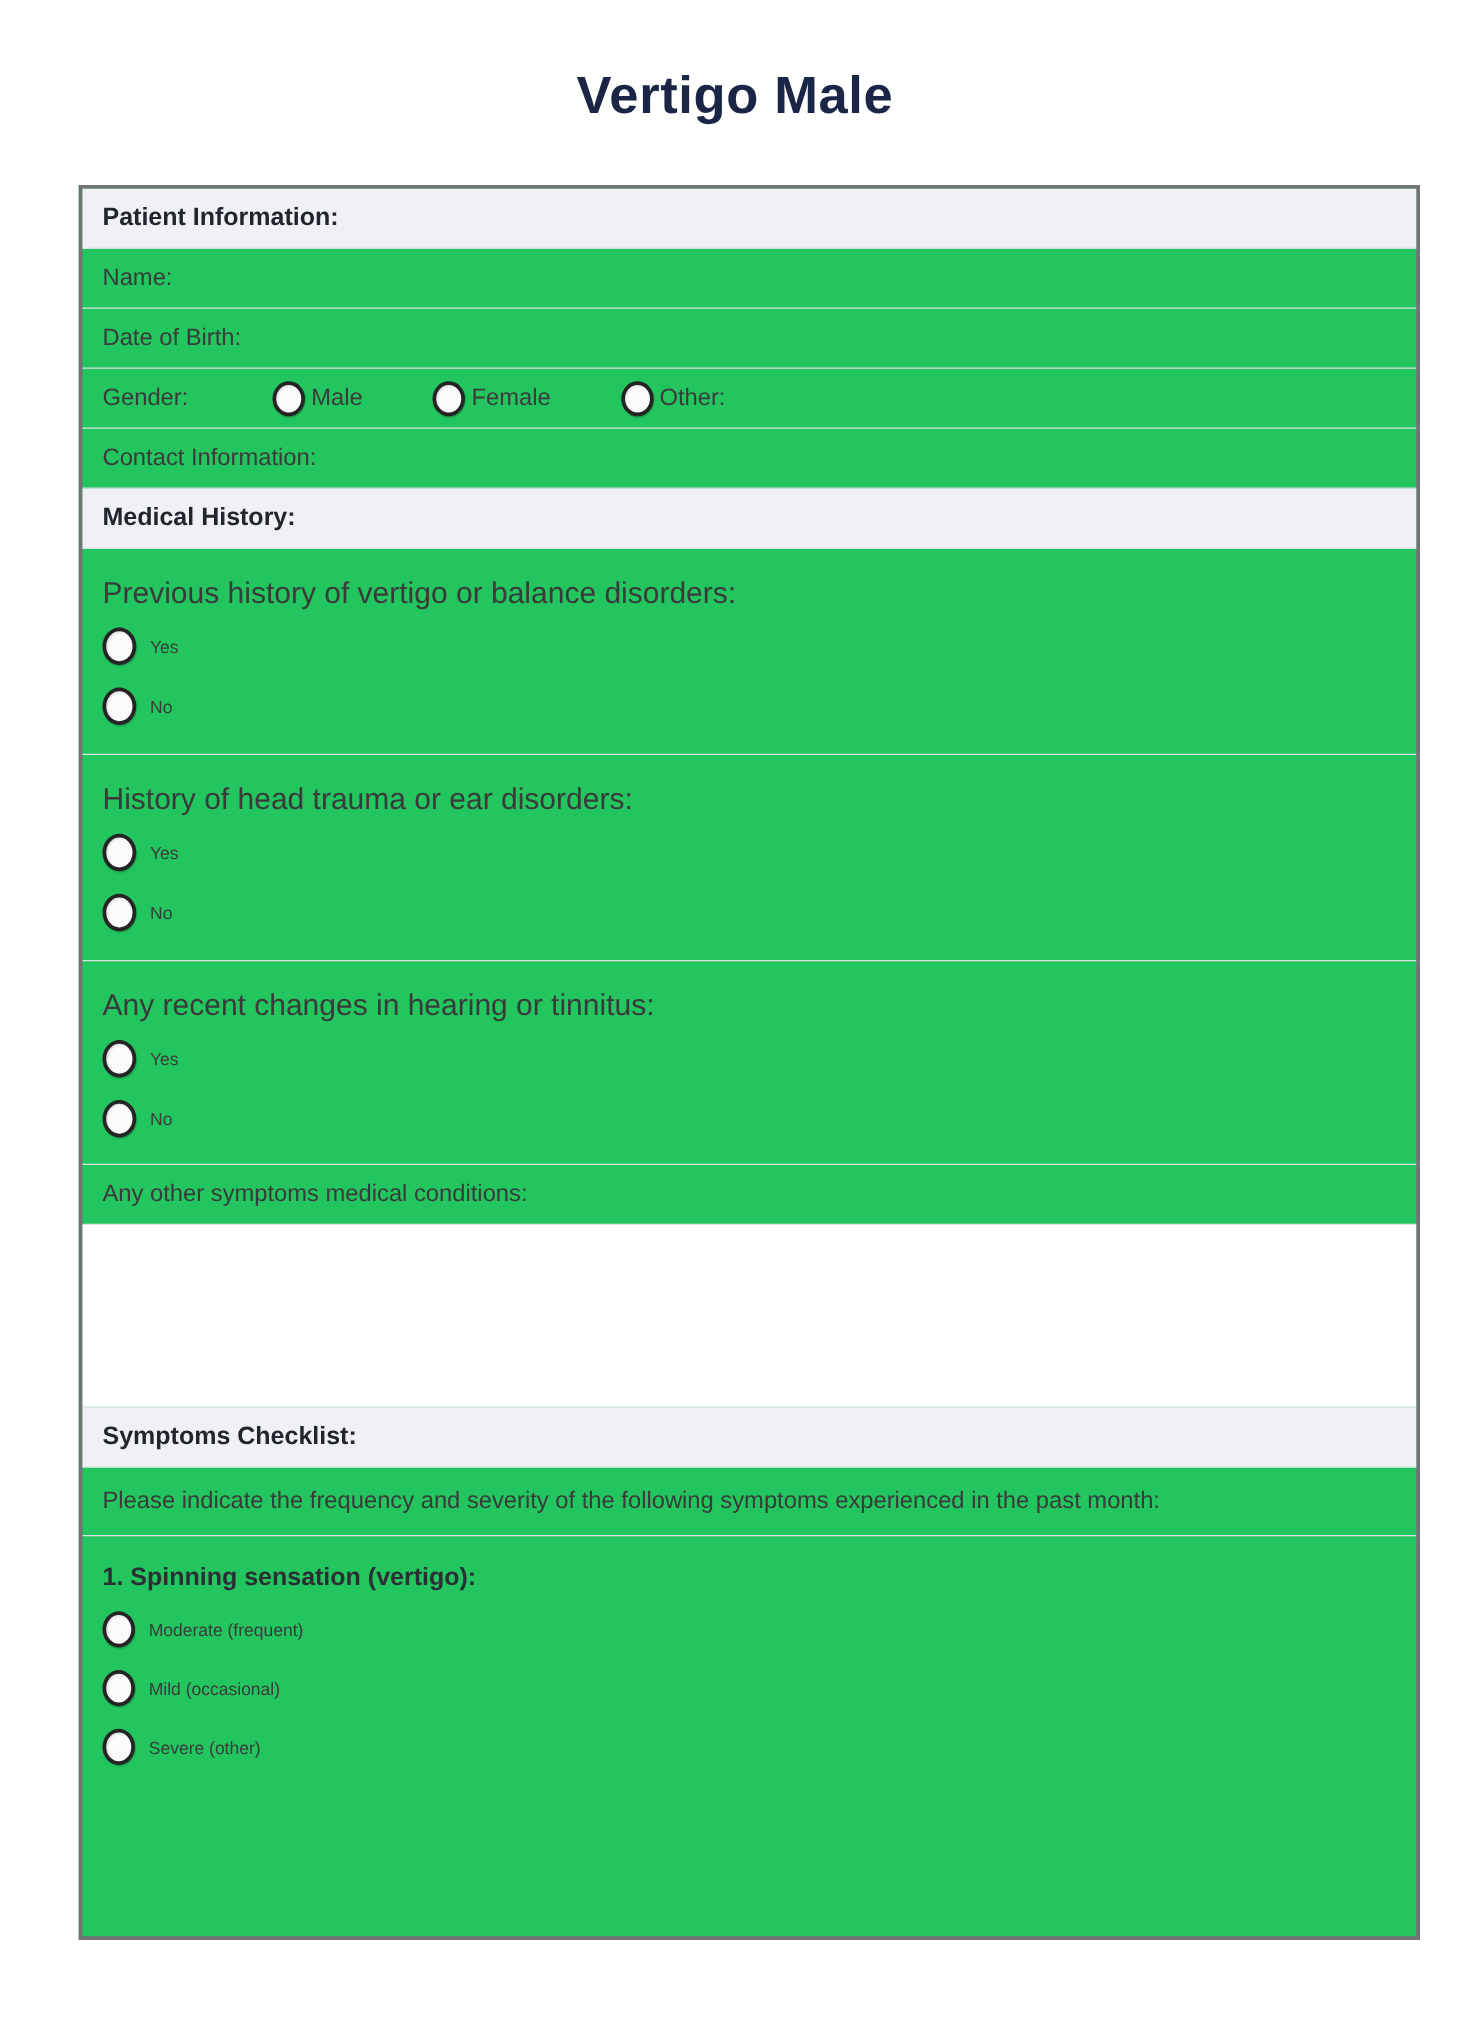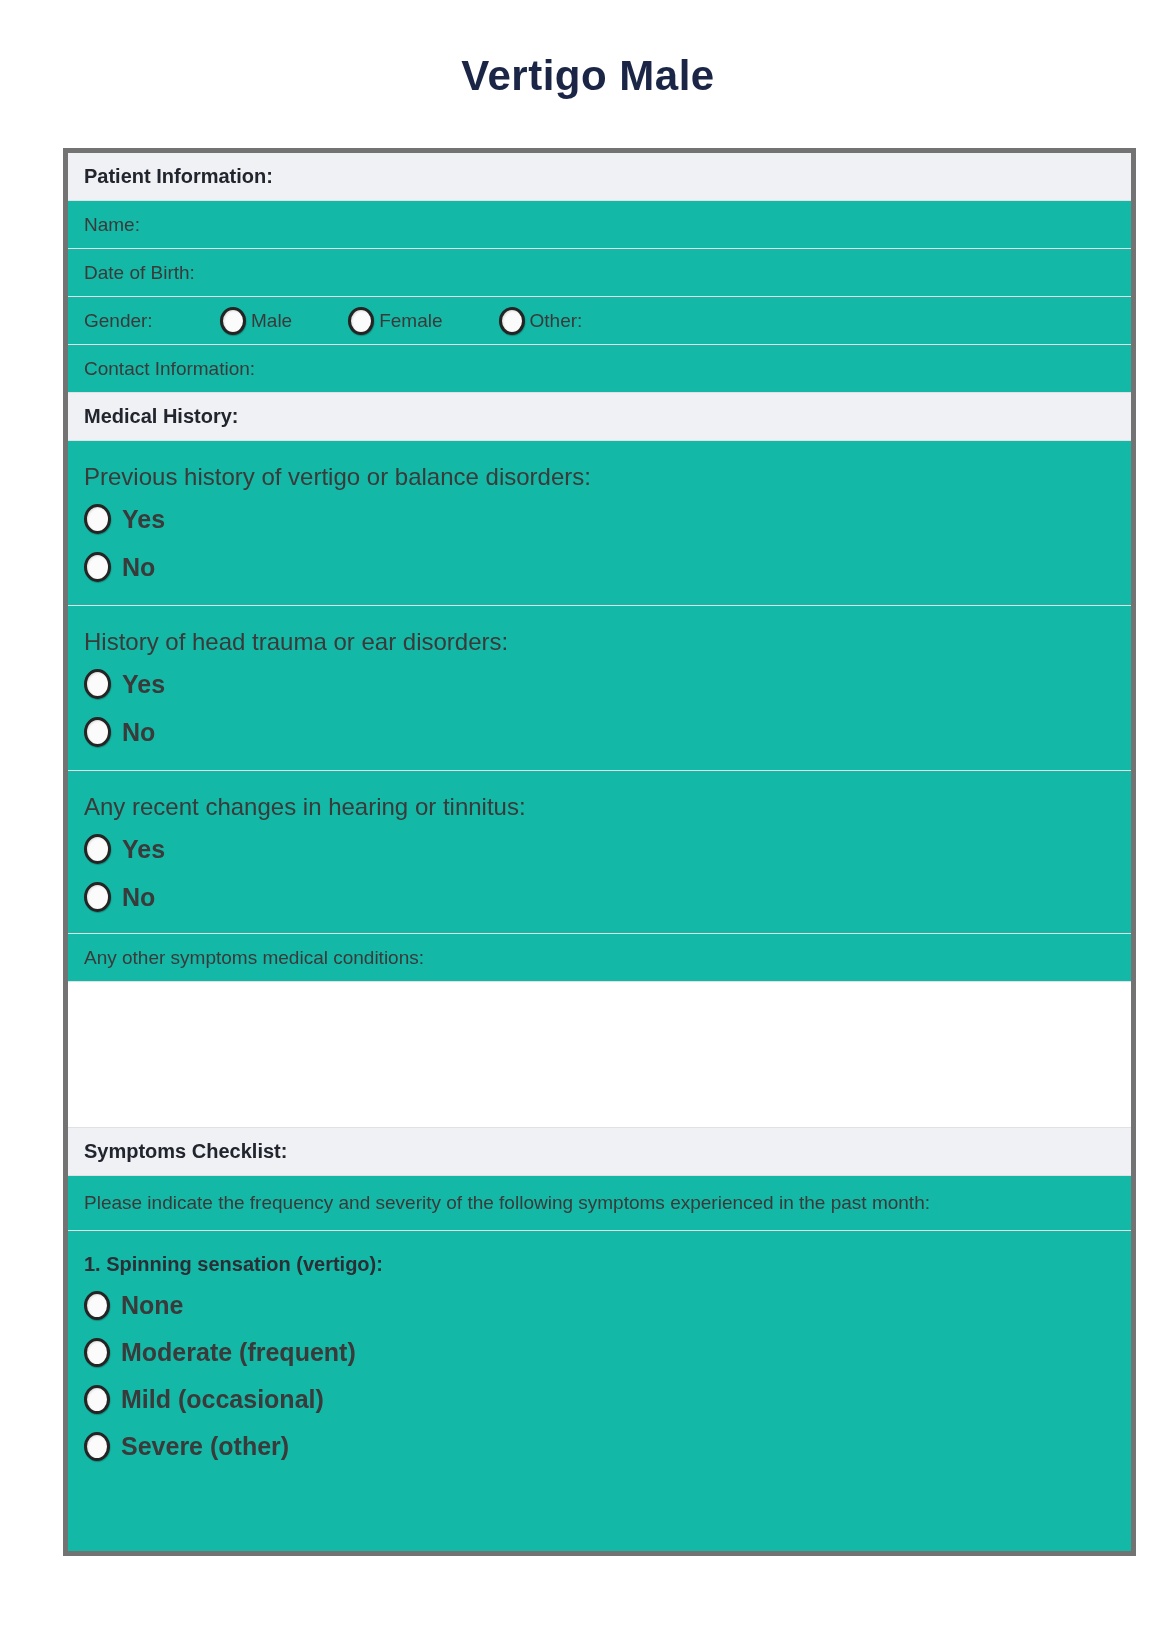--- a/index.html
+++ b/index.html
@@ -15,22 +15,22 @@
     text-align: center;
     font-size: 42px;
     font-weight: 700;
     color: #1b2647;
     padding-top: 52px;
     letter-spacing: 0.5px;
   }
 
   .form-table {
     margin: 48px 40px 0 63px;
-    border: 5px solid #737373;
-    background: #14b8a6;
+    border: 3px solid #737373;
+    background: #22c55e;
   }
 
   .row {
     border-bottom: 1px solid #e0e1e3;
     padding-left: 16px;
     padding-right: 16px;
   }
   .row:last-child { border-bottom: none; }
 
   .section-header {
@@ -82,21 +82,21 @@
   }
   .q-block-1 { height: 165px; }
   .q-block-2 { height: 165px; }
   .q-block-3 { height: 163px; }
 
   .radio-line {
     display: flex;
     align-items: center;
     height: 48px;
   }
-  .radio-line .opt-label { margin-left: 11px; font-size: 25px; color: #3a3a3a; font-weight: bold; }
+  .radio-line .opt-label { margin-left: 11px; font-size: 14px; color: #3a3a3a; }
 
   .notes-area { height: 146px; background: #ffffff; cursor: text; }
 
   .instruction-row {
     min-height: 55px;
     display: flex;
     align-items: center;
     font-size: 19px;
     color: #3a3a3a;
   }
@@ -201,24 +201,20 @@
   </div>
 
   <div class="row instruction-row">
     <span>Please indicate the frequency and severity of the following symptoms experienced in the past month:</span>
   </div>
 
   <div class="row symptom-block">
     <div class="s-label">1. Spinning sensation (vertigo):</div>
     <div class="radio-line">
       <span class="radio"></span>
-      <span class="opt-label">None</span>
-    </div>
-    <div class="radio-line">
-      <span class="radio"></span>
       <span class="opt-label">Moderate (frequent)</span>
     </div>
     <div class="radio-line">
       <span class="radio"></span>
       <span class="opt-label">Mild (occasional)</span>
     </div>
     <div class="radio-line">
       <span class="radio"></span>
       <span class="opt-label">Severe (other)</span>
     </div>

